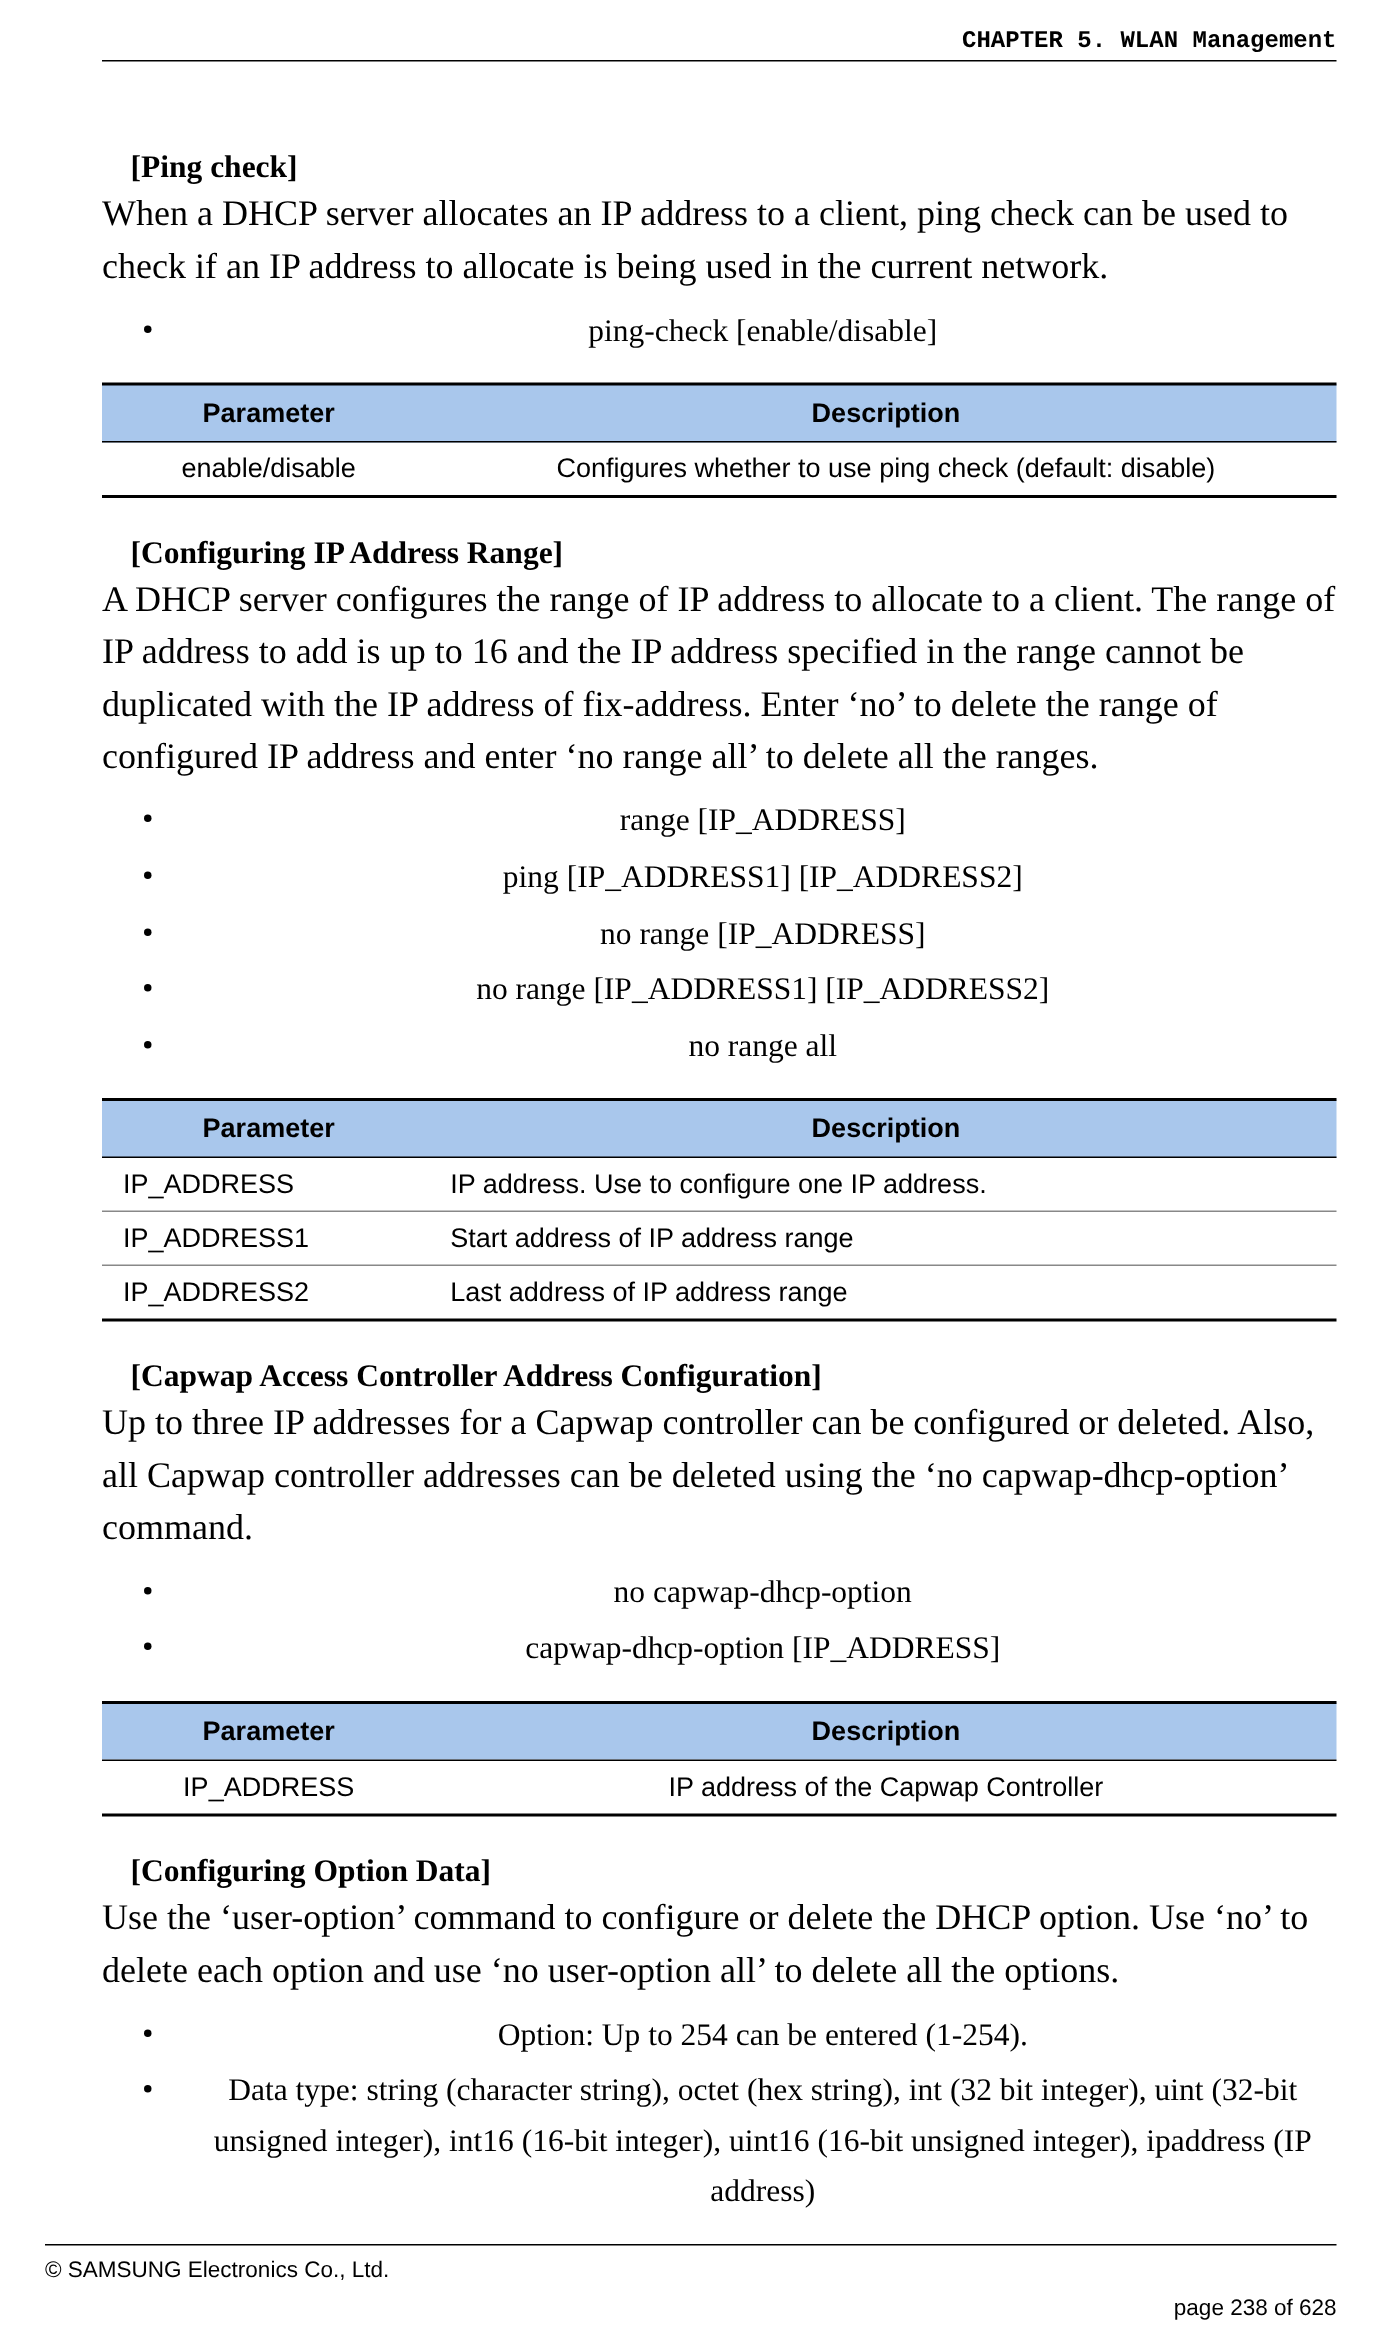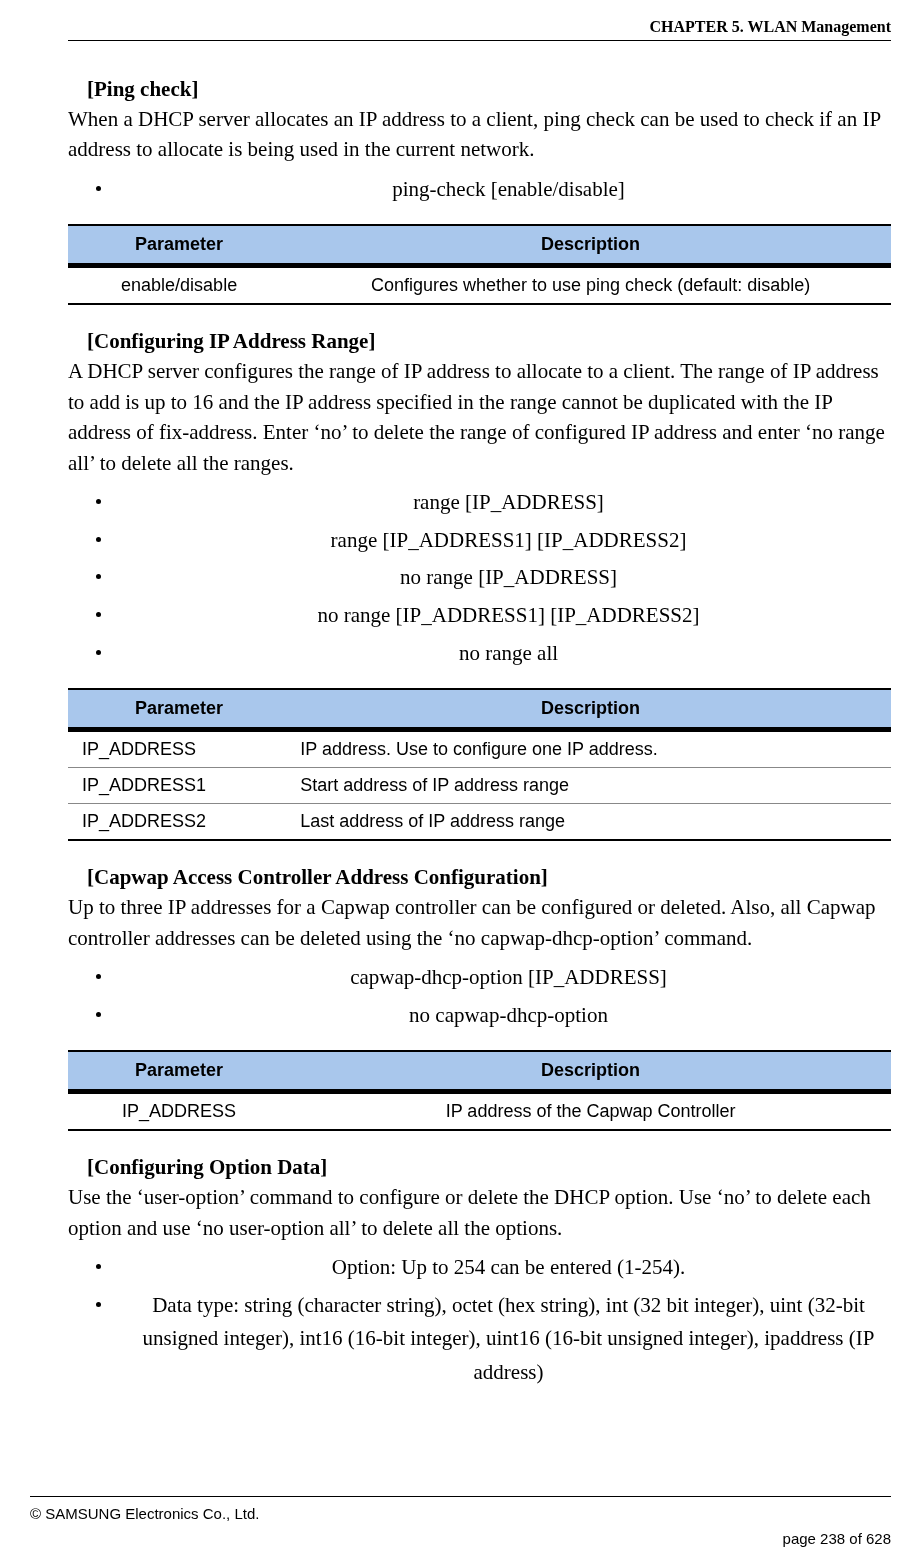--- a/index.html
+++ b/index.html
@@ -10,35 +10,35 @@
       background: #fff;
       width: 921px;
       min-height: 1565px;
       position: relative;
     }
     .page {
       padding: 18px 30px 0 68px;
     }
     .header {
       text-align: right;
-      font-family: Liberation Serif, serif;
+      font-family: Liberation Mono, monospace;
       font-weight: bold;
       font-size: 16px;
       padding-bottom: 4px;
       border-bottom: 1.5px solid #000;
-      margin-bottom: 36px;
+      margin-bottom: 58px;
     }
     .section-title {
       font-weight: bold;
       font-size: 21px;
       margin-top: 6px;
       margin-left: 19px;
     }
     .body-text {
-      font-size: 21px;
+      font-size: 24px;
       line-height: 1.45;
       margin-top: 2px;
     }
     ul.bullets {
       list-style: none;
       margin: 8px 0 18px 0;
       text-align: center;
     }
     ul.bullets li {
       position: relative;
@@ -63,21 +63,21 @@
       margin: 6px 0 24px 0;
       font-family: Arial, Helvetica, sans-serif;
       font-size: 18px;
     }
     table.param th {
       background: #a9c7ec;
       font-weight: bold;
       text-align: center;
       padding: 8px 10px;
       border-top: 2px solid #000;
-      border-bottom: 5px solid #000000;
+      border-bottom: 1px solid #000000;
     }
     table.param td {
       padding: 7px 12px;
       border-bottom: 1px solid #888;
     }
     table.param tr:last-child td {
       border-bottom: 2px solid #000;
     }
     table.param .col-param { width: 27%; }
     table.param.center-cells td { text-align: center; }
@@ -119,21 +119,21 @@
       <td>enable/disable</td>
       <td>Configures whether to use ping check (default: disable)</td>
     </tr>
   </tbody>
     </table>
 
   <div class="section-title">[Configuring IP Address Range]</div>
   <div class="body-text">A DHCP server configures the range of IP address to allocate to a client. The range of IP address to add is up to 16 and the IP address specified in the range cannot be duplicated with the IP address of fix-address. Enter ‘no’ to delete the range of configured IP address and enter ‘no range all’ to delete all the ranges.</div>
   <ul class="bullets">
     <li>range [IP_ADDRESS]</li>
-    <li>range [IP_ADDRESS1] [IP_ADDRESS2]</li>
+    <li>ping [IP_ADDRESS1] [IP_ADDRESS2]</li>
     <li>no range [IP_ADDRESS]</li>
     <li>no range [IP_ADDRESS1] [IP_ADDRESS2]</li>
     <li>no range all</li>
   </ul>
   <table class="param left-cells">
     <tbody>
         <tr>
       <th class="col-param">Parameter</th>
       <th>Description</th>
     </tr>
@@ -148,22 +148,22 @@
     <tr>
       <td class="p">IP_ADDRESS2</td>
       <td class="d">Last address of IP address range</td>
     </tr>
   </tbody>
     </table>
 
   <div class="section-title">[Capwap Access Controller Address Configuration]</div>
   <div class="body-text">Up to three IP addresses for a Capwap controller can be configured or deleted. Also, all Capwap controller addresses can be deleted using the ‘no capwap-dhcp-option’ command.</div>
   <ul class="bullets">
+    <li>no capwap-dhcp-option</li>
     <li>capwap-dhcp-option [IP_ADDRESS]</li>
-    <li>no capwap-dhcp-option</li>
   </ul>
   <table class="param center-cells">
     <tbody>
         <tr>
       <th class="col-param">Parameter</th>
       <th>Description</th>
     </tr>
     <tr>
       <td>IP_ADDRESS</td>
       <td>IP address of the Capwap Controller</td>

